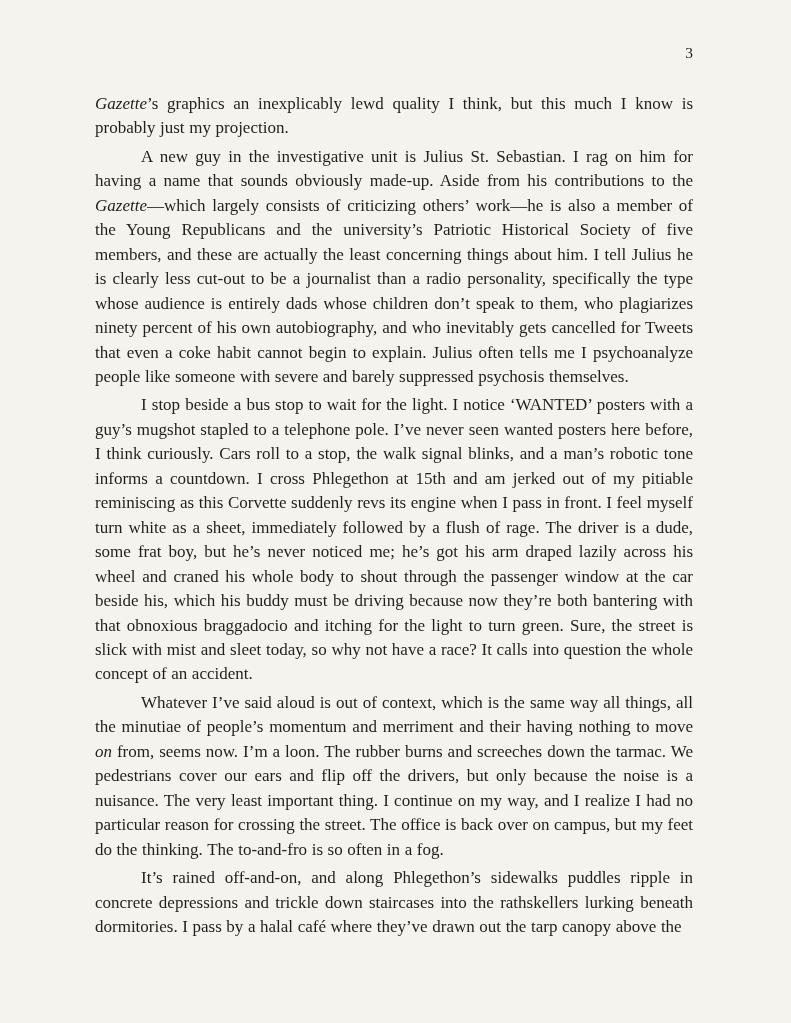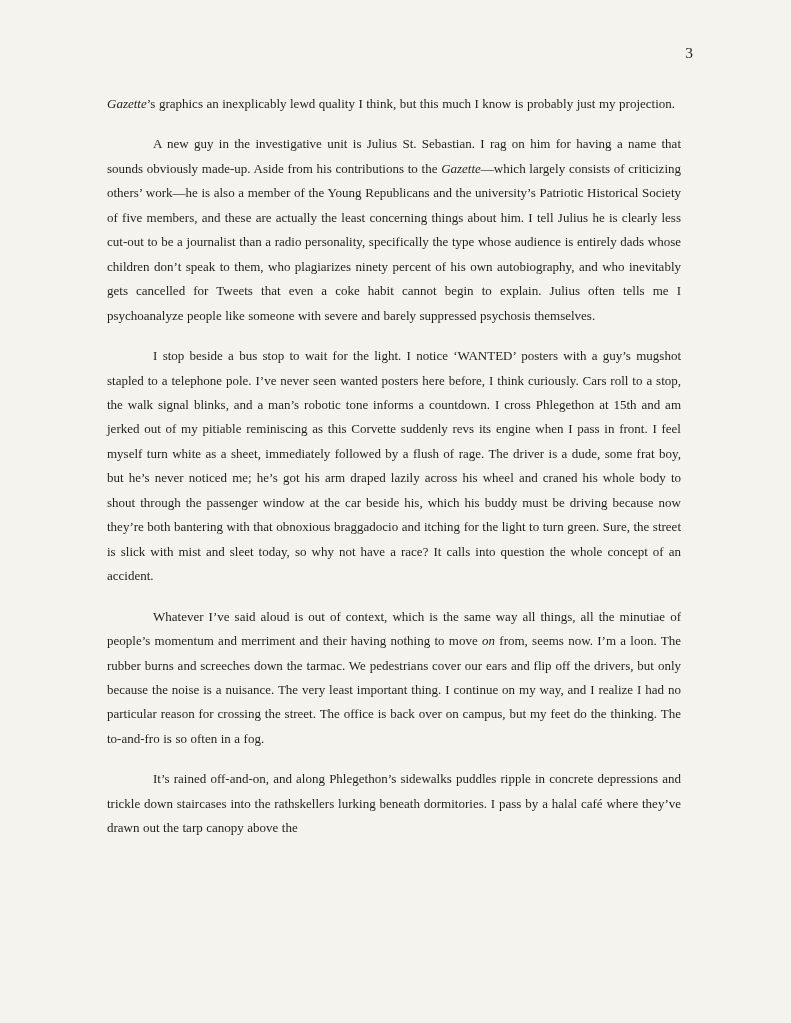--- a/index.html
+++ b/index.html
@@ -20,23 +20,23 @@
     height: 1023px;
     padding: 44px 94px 40px 91px;
   }
   .page-number {
     text-align: right;
     font-size: 15.5px;
     line-height: 18px;
     margin: 0 4px 30px 0;
   }
   .body-text p.para {
-    margin: 16px;
+    margin: 4px;
     text-align: justify;
-    font-size: 13px;
+    font-size: 17px;
     line-height: 24.45px;
     word-spacing: 0.02em;
   }
   .body-text p.indent {
     text-indent: 46px;
   }
   .body-text em {
     font-style: italic;
   }
 </style>

